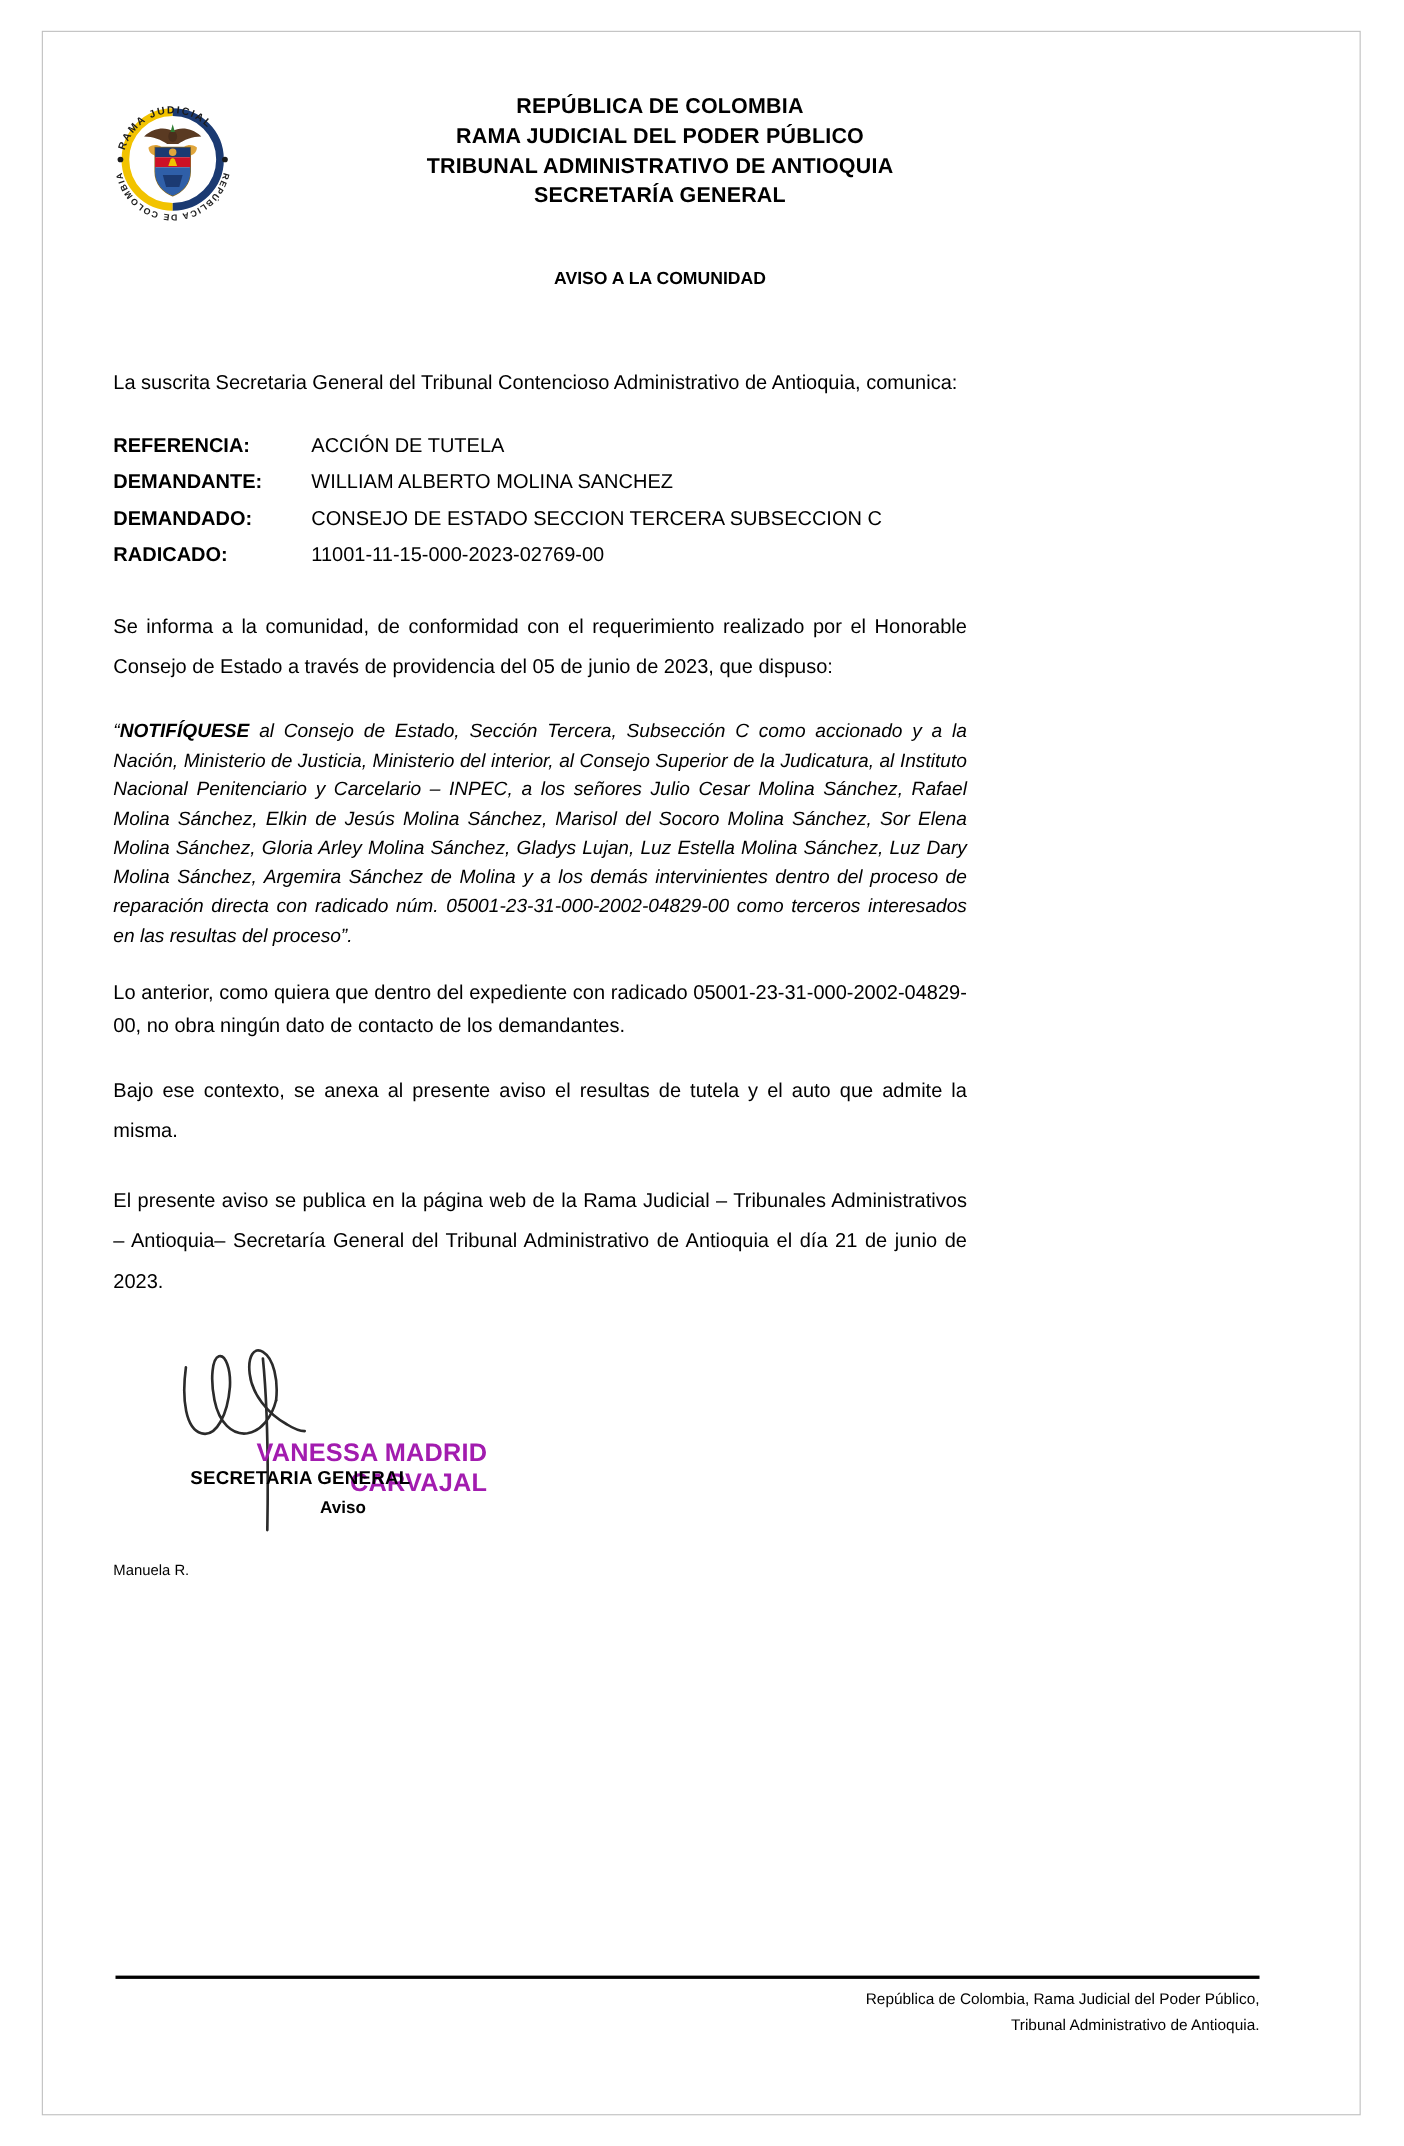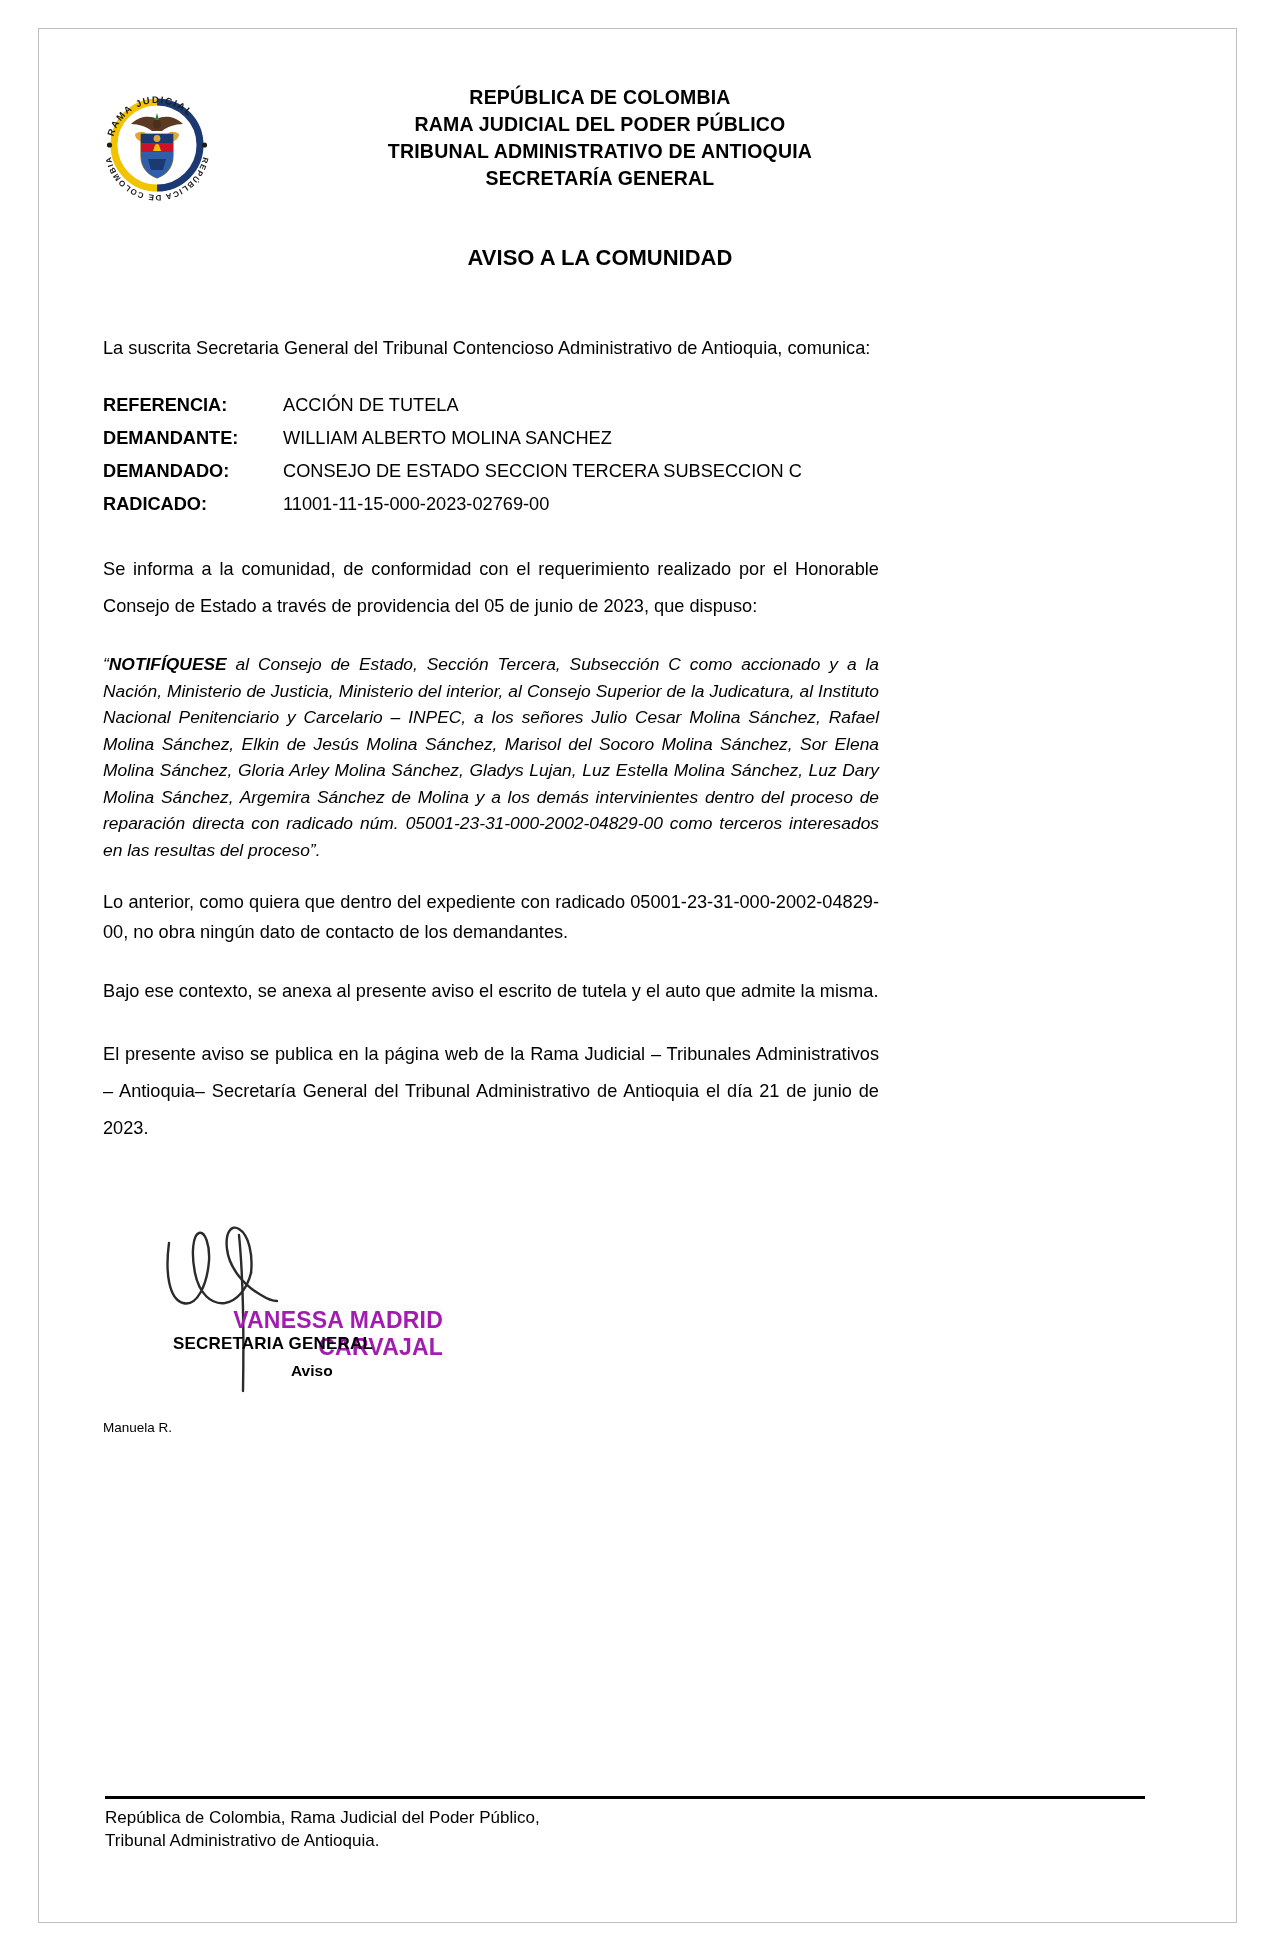--- a/index.html
+++ b/index.html
@@ -62,21 +62,21 @@
 
   
   .doc-title {
     position: absolute;
     left: 160px;
     top: 245px;
     width: 880px;
     text-align: center;
     font-family: "Liberation Sans", sans-serif;
     font-weight: bold;
-    font-size: 22px;
+    font-size: 16px;
     color: #000000;
   }
 
   
   .body-col {
     position: absolute;
     left: 103px;
     top: 330px;
     width: 776px;
     color: #000000;
@@ -195,23 +195,23 @@
     top: 1796px;
     width: 1040px;
     height: 3px;
     background: #000000;
   }
   .footer-text {
     position: absolute;
     left: 105px;
     top: 1806px;
     width: 1040px;
-    text-align: left;
-    font-family: "Liberation Sans", sans-serif;
-    font-size: 17px;
+    text-align: right;
+    font-family: "Liberation Sans", sans-serif;
+    font-size: 14px;
     line-height: 23px;
     color: #000000;
   }
 </style>
 </head>
 <body>
 
 <div class="page">
   <div class="sheet"></div>
   <div class="page-frame"></div>
@@ -292,21 +292,21 @@
         <span class="ref-value">11001-11-15-000-2023-02769-00</span>
       </div>
     </div>
 
     <p class="just" style="margin-top:30px;">Se informa a la comunidad, de conformidad con el requerimiento realizado por el Honorable Consejo de Estado a través de providencia del 05 de junio de 2023, que dispuso:</p>
 
     <p class="quote"><span>“</span><b>NOTIFÍQUESE</b><span> al Consejo de Estado, Sección Tercera, Subsección C como accionado y a la Nación, Ministerio de Justicia, Ministerio del interior, al Consejo Superior de la Judicatura, al Instituto Nacional Penitenciario y Carcelario – INPEC, a los señores Julio Cesar Molina Sánchez, Rafael Molina Sánchez, Elkin de Jesús Molina Sánchez, Marisol del Socoro Molina Sánchez, Sor Elena Molina Sánchez, Gloria Arley Molina Sánchez, Gladys Lujan, Luz Estella Molina Sánchez, Luz Dary Molina Sánchez, Argemira Sánchez de Molina y a los demás intervinientes dentro del proceso de reparación directa con radicado núm. 05001-23-31-000-2002-04829-00 como terceros interesados en las resultas del proceso”.</span></p>
 
     <p class="just tight">Lo anterior, como quiera que dentro del expediente con radicado 05001-23-31-000-2002-04829-00, no obra ningún dato de contacto de los demandantes.</p>
 
-    <p class="just">Bajo ese contexto, se anexa al presente aviso el escrito de tutela y el auto que admite la misma.</p>
+    <p class="just">Bajo ese contexto, se anexa al presente aviso el resultas de tutela y el auto que admite la misma.</p>
 
     <p class="just">El presente aviso se publica en la página web de la Rama Judicial – Tribunales Administrativos – Antioquia– Secretaría General del Tribunal Administrativo de Antioquia el día 21 de junio de 2023.</p>
   </div>
 
   <div class="sig-area">
     <div class="sig-svg">
       <svg width="220" height="200" viewBox="0 0 220 200" xmlns="http://www.w3.org/2000/svg" aria-hidden="true">
         <g fill="none" stroke="#2b2b2b" stroke-width="2.4" stroke-linecap="round">
           <path d="M 30,28 C 26,58 30,84 44,88 C 58,92 68,70 70,46 C 71,30 66,16 60,18 C 54,20 52,38 56,58 C 60,78 72,90 86,88 C 98,86 108,74 112,58"></path>
           <path d="M 112,58 C 114,40 110,20 100,14 C 92,9 86,18 88,34 C 90,52 104,70 122,80 C 130,85 136,86 138,86"></path>

